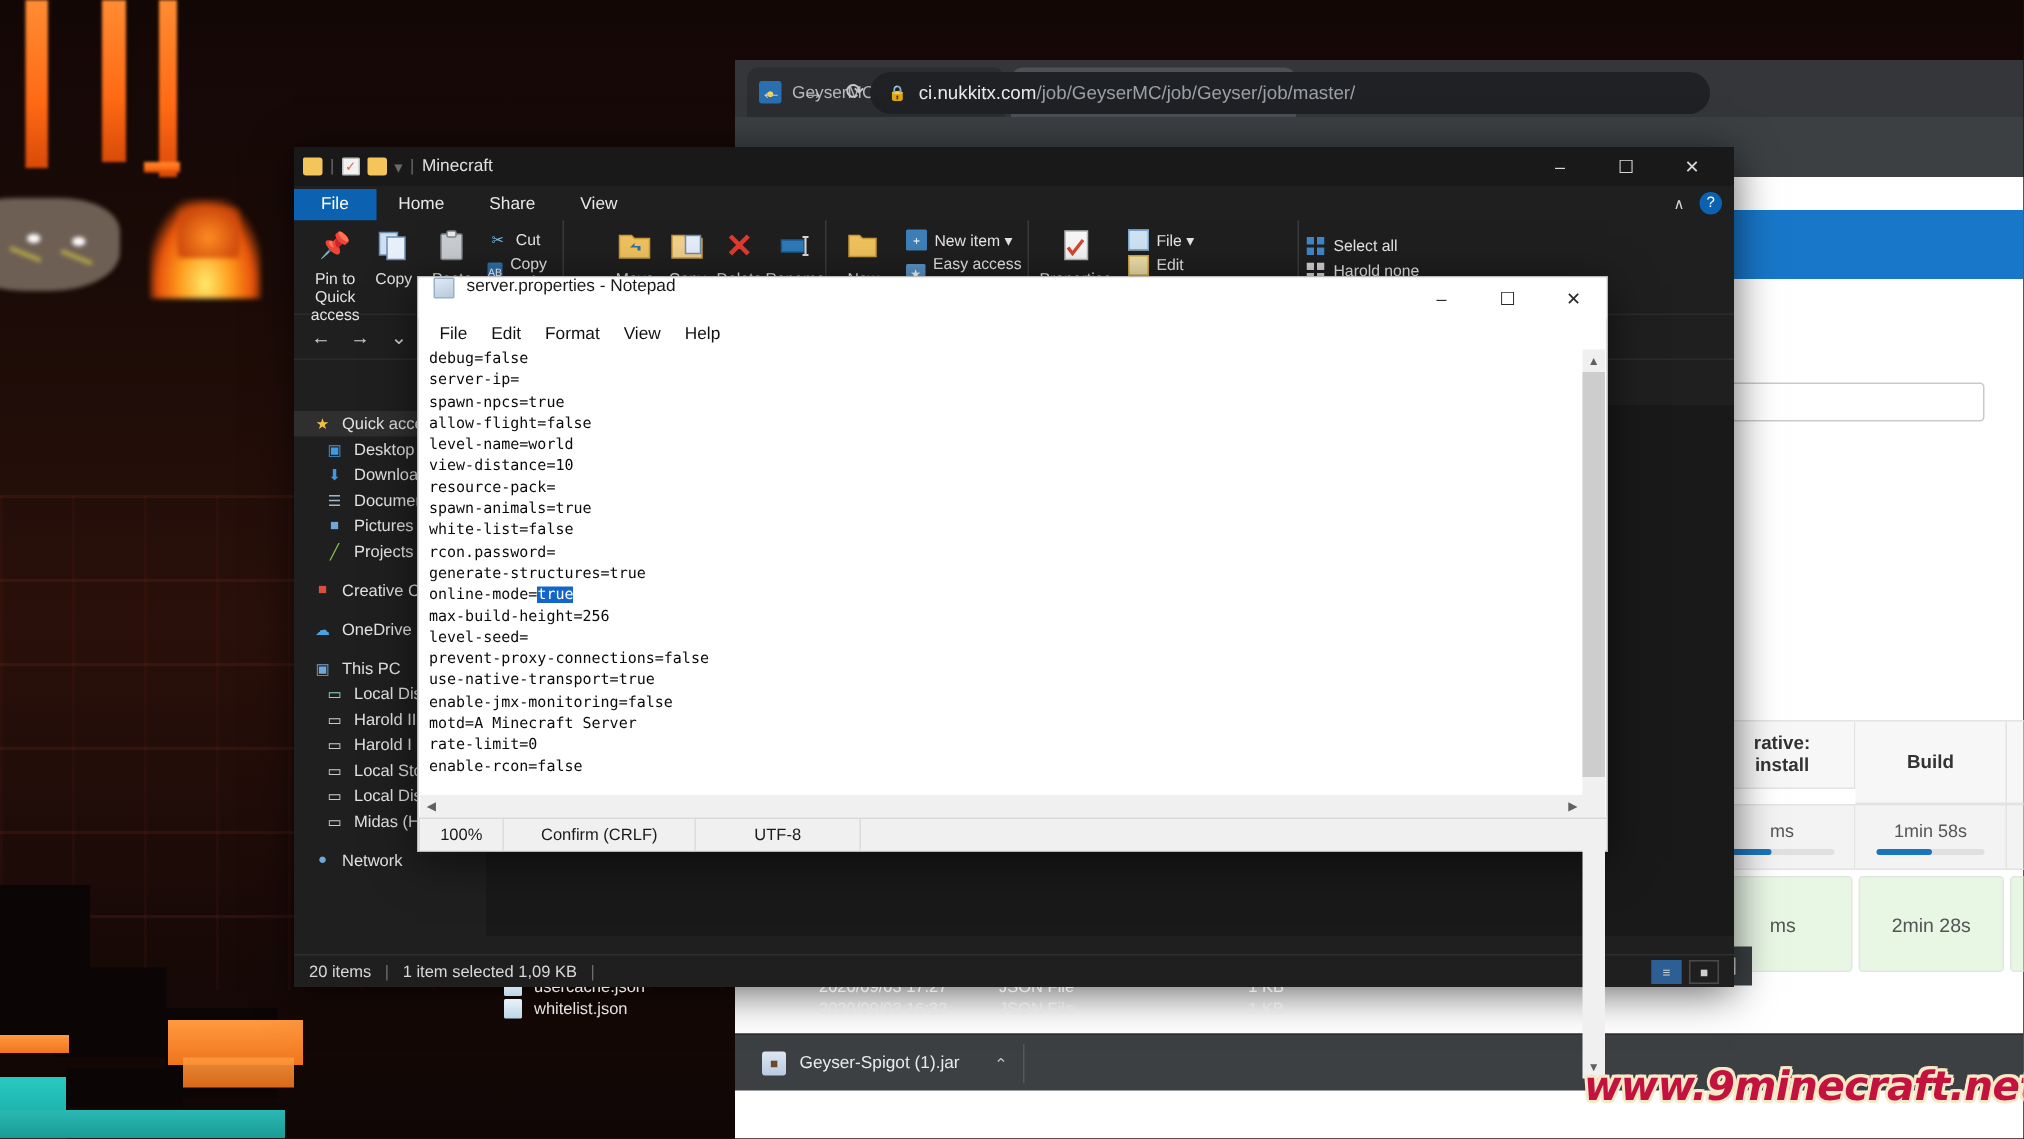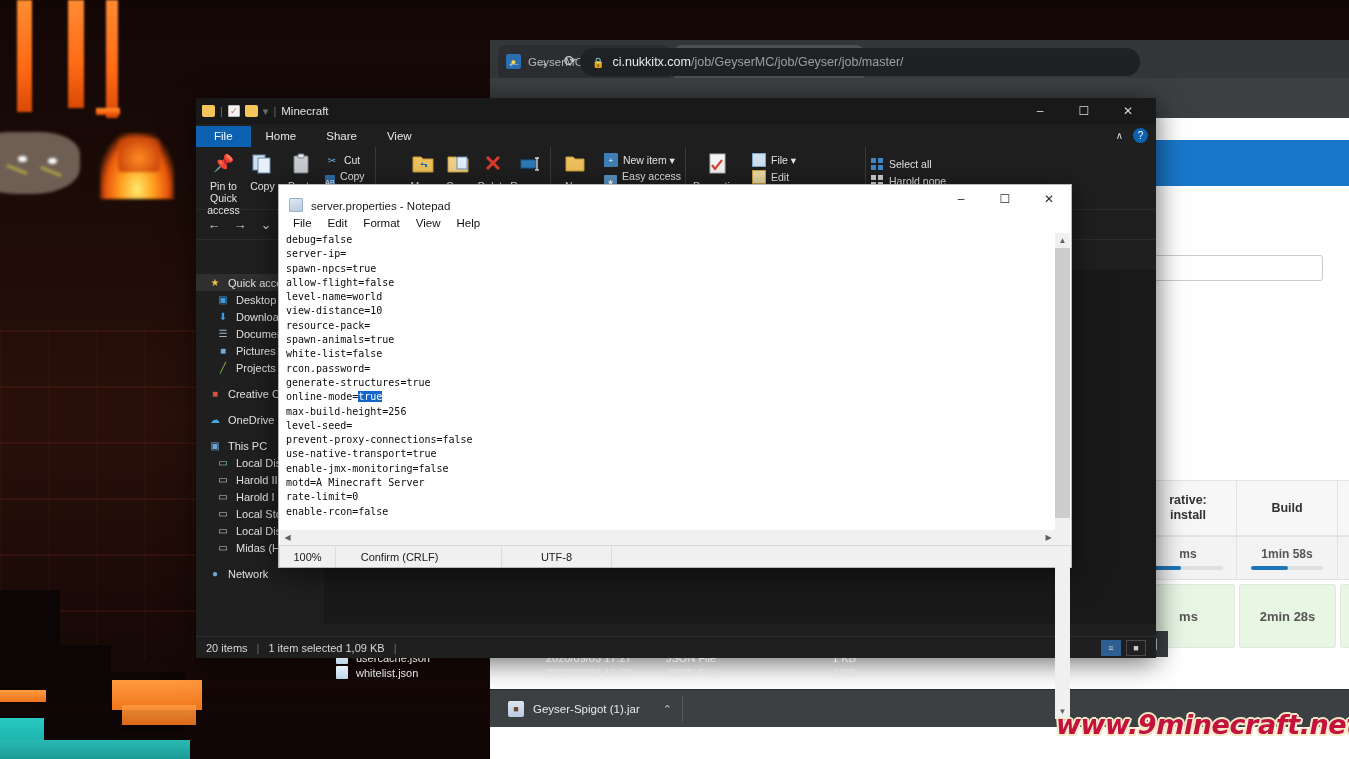--- a/index.html
+++ b/index.html
@@ -54,21 +54,21 @@
   .br-omnibox { position:absolute; left:85px; top:40px; height:28px; width:620px;
      background:#202124; border-radius:14px; display:flex; align-items:center;
      padding:0 12px; gap:8px; color:#9aa0a6; font-size:12.5px; }
   .om-host { color:#e8eaed; }
   .br-content { position:absolute; left:0; top:78px; width:100%; height:641px; background:#fff; }
   .br-bluebar { position:absolute; left:610px; top:100px; width:249px; height:46px; background:#1877c9; }
   .br-searchbox { position:absolute; left:608px; top:215px; width:225px; height:26px;
      background:#fff; border:1px solid #c9c9c9; border-radius:3px; }
 
   
-  .jk { position:absolute; background:#fff;font-weight:bold; }
+  .jk { position:absolute; background:#fff; }
   .jk-head { border:1px solid #e3e3e3; border-left:none; background:#f7f7f7;
      display:flex; align-items:center; justify-content:center; text-align:center;
      font-size:12.5px; font-weight:bold; color:#333; line-height:1.2; }
   .jk-avg { border:1px solid #e3e3e3; border-left:none; background:#f3f3f3;
      display:flex; flex-direction:column; align-items:center; justify-content:center;
      font-size:12px; color:#555; }
   .jk-bar { width:72%; height:4px; background:#e0e0e0; border-radius:2px; margin-top:5px; position:relative; }
   .jk-bar i { position:absolute; left:0; top:0; height:100%; background:#1b75bb; border-radius:2px; }
   .jk-cell { border:1px solid #dfe8df; background:#e8f6e4; border-radius:3px;
      display:flex; align-items:center; justify-content:center; font-size:13px; color:#555; }
@@ -151,21 +151,21 @@
      font-size:11px; color:#d8d8d8; gap:9px; }
   .st-sep { color:#6d6d6d; }
   .st-views { margin-left:auto; display:flex; gap:5px; }
   .st-vbtn { width:20px; height:16px; border:1px solid #4b4b4b; display:flex; align-items:center;
      justify-content:center; font-size:9px; color:#cfcfcf; }
   .st-vbtn.act { background:#2d5f94; border-color:#2d5f94; }
 
   
   #notepad { position:absolute; left:278px; top:184px; width:794px; height:384px;
     background:#fff; border:1px solid #b8b8b8; box-shadow:0 6px 28px rgba(0,0,0,.55); }
-  .np-title { height:27px; display:flex; align-items:flex-end; padding-left:10px; gap:8px;
+  .np-title { height:27px; display:flex; align-items:flex-start; padding-left:10px; gap:8px;
     font-size:11.5px; color:#1a1a1a; background:#fff; }
   .np-ico { width:14px; height:14px; background:linear-gradient(160deg,#dfe9f3,#b7cade);
     border:1px solid #9ab0c6; border-radius:1px; }
   .np-wctl { margin-left:auto; display:flex; }
   .np-wbtn { width:44px; height:27px; display:flex; align-items:center; justify-content:center;
     color:#2b2b2b; font-size:12px; }
   .np-menu { height:21px; display:flex; align-items:center; gap:0; padding-left:6px;
     font-size:11.5px; color:#111; }
   .np-menu span { padding:2px 8px; }
   .np-text { position:absolute; left:1px; top:48px; width:1060px; height:490px;
@@ -253,21 +253,21 @@
 
   <div class="br-omnibox" style="left:90px;top:8px;width:560px;">
     <span style="font-size:10px;color:#d6d8db;">🔒</span>
     <span><span class="om-host">ci.nukkitx.com</span><span>/job/GeyserMC/job/Geyser/job/master/</span></span>
   </div>
 
   <div class="br-content"></div>
   <div class="br-bluebar"></div>
   <div class="br-searchbox"></div>
 
-  <div class="jk jk-head" style="left:650px;top:440px;width:97px;height:56px;white-space:pre;">rative:
+  <div class="jk jk-head" style="left:650px;top:440px;width:97px;height:46px;white-space:pre;">rative:
 install</div>
   <div class="jk jk-head" style="left:747px;top:440px;width:101px;height:56px;">Build</div>
   <div class="jk jk-head" style="left:848px;top:440px;width:101px;height:56px;">De</div>
 
   <div class="jk jk-avg" style="left:650px;top:496px;width:97px;height:44px;">
     <span>ms</span>
     <span class="jk-bar">
         <i style="width:40%"></i>
       </span>
   </div>
@@ -645,18 +645,18 @@
   </div>
 
   <div class="np-hscroll">
     <div class="np-harrow" style="left:0;">◀</div>
     <div class="np-harrow" style="right:0;">▶</div>
   </div>
 
   <div class="np-status">
     <span class="np-st-cell" style="width:56px;">100%</span>
     <span class="np-st-cell" style="width:128px;">Confirm (CRLF)</span>
-    <span class="np-st-cell" style="width:110px;margin-left:38px;">UTF-8</span>
+    <span class="np-st-cell" style="width:110px;">UTF-8</span>
     <span class="np-st-cell" style="flex:1;"></span>
   </div>
 </div>
 
 <div id="watermark">www.9minecraft.net</div>
 
 </body></html>

